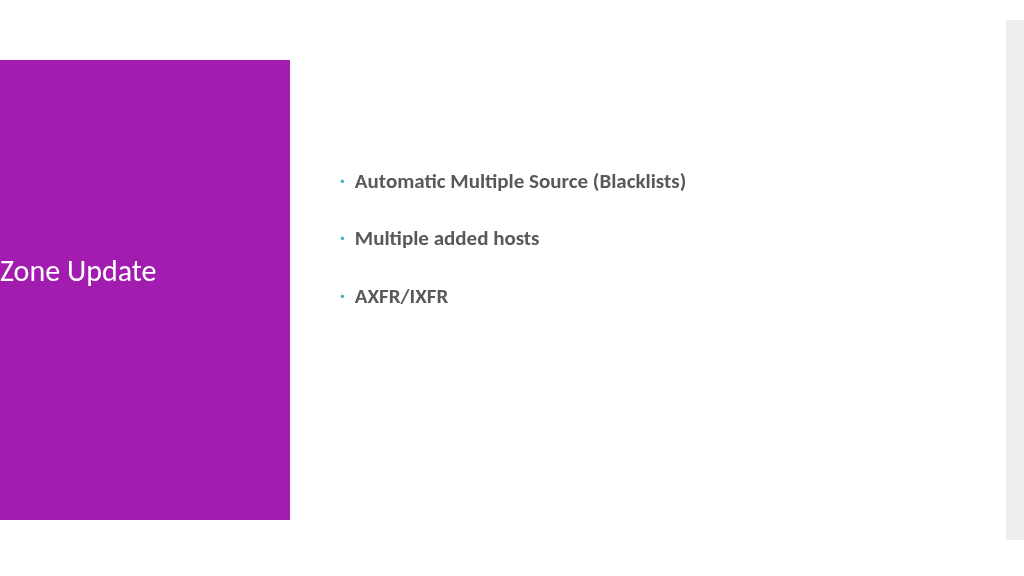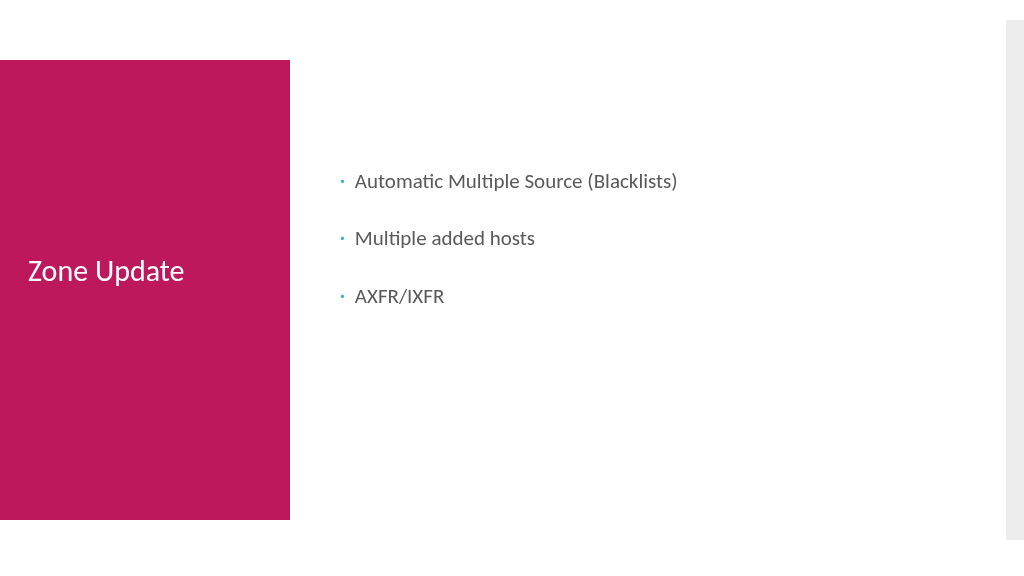--- a/index.html
+++ b/index.html
@@ -14,24 +14,23 @@
       background: #ffffff;
       position: relative;
       overflow: hidden;
     }
     .sidebar {
       position: absolute;
       left: 0;
       top: 60px;
       width: 290px;
       height: 460px;
-      background: #be185d;
+      background: #a21caf;
       display: flex;
       align-items: center;
-      padding-left: 28px;
     }
     .title {
       color: #ffffff;
       font-size: 30px;
       font-weight: 400;
       margin-top: -40px;
     }
     .content {
       position: absolute;
       left: 340px;
@@ -46,21 +45,21 @@
     .bullet-dot {
       color: #3db0c6;
       font-size: 18px;
       margin-right: 10px;
       line-height: 1.4;
       font-weight: bold;
     }
     .bullet-text {
       color: #595959;
       font-size: 21px;
-      font-weight: 400;
+      font-weight: 700;
       line-height: 1.3;
     }
     .scrollbar {
       position: absolute;
       right: 0;
       top: 20px;
       width: 18px;
       height: 520px;
       background: #ededed;
     }

